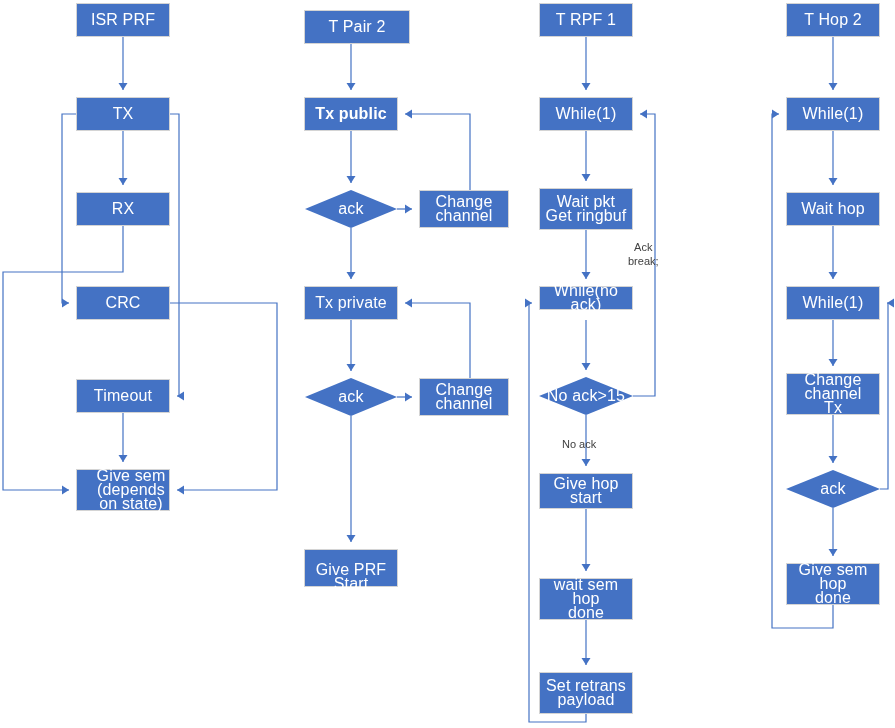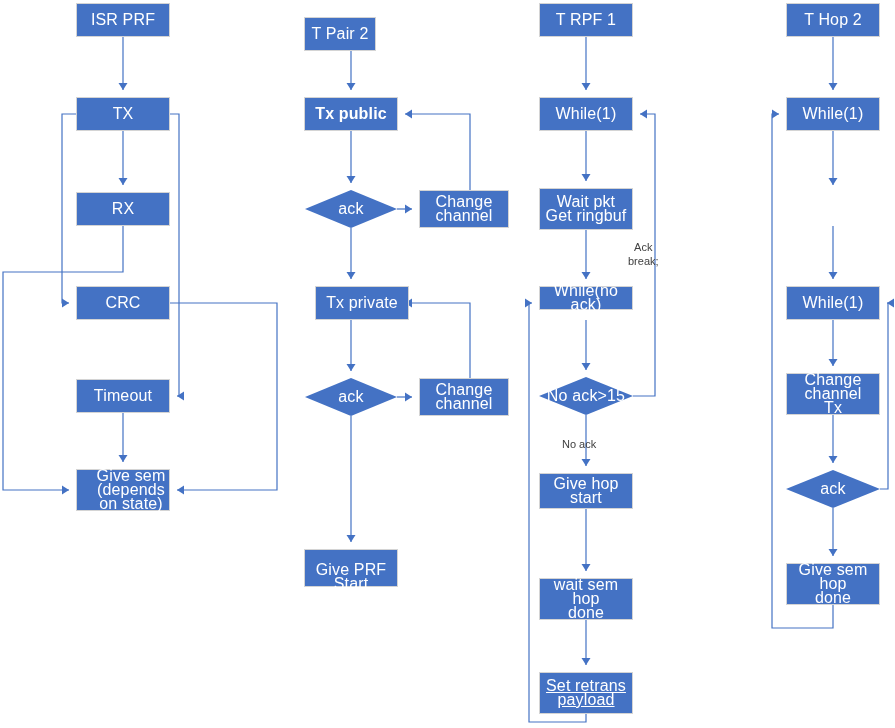--- a/index.html
+++ b/index.html
@@ -149,36 +149,36 @@
     <div class="node box" style="left: 76px; top: 286px; width: 94px; height: 34px;">
       <span style="white-space: pre-line;">CRC</span>
     </div>
     <div class="node box" style="left: 76px; top: 379px; width: 94px; height: 34px;">
       <span style="white-space: pre-line; text-align: right;">Timeout</span>
     </div>
     <div class="node box" style="left: 76px; top: 469px; width: 94px; height: 42px;">
       <span style="white-space: pre-line; padding-left: 16px;">Give sem
 (depends on state)</span>
     </div>
-    <div class="node box" style="left: 304px; top: 17px; width: 72px; height: 34px;">
+    <div class="node box" style="left: 304px; top: 10px; width: 106px; height: 34px;">
       <span style="white-space: pre-line;">T Pair 2</span>
     </div>
     <div class="node box" style="left: 304px; top: 97px; width: 94px; height: 34px; font-weight: bold;">
       <span style="white-space: pre-line;">Tx public</span>
     </div>
     <div class="node diamond" style="left: 305px; top: 190px; width: 92px; height: 38px;">
       <svg class="dia-shape" viewBox="0 0 92 38" preserveAspectRatio="none">
         <polygon points="46,0 92,19 46,38 0,19" fill="#4472c4"></polygon>
       </svg>
       <span class="dia-label">ack</span>
     </div>
     <div class="node box" style="left: 419px; top: 190px; width: 90px; height: 38px;">
       <span style="white-space: pre-line;">Change channel</span>
     </div>
-    <div class="node box" style="left: 304px; top: 286px; width: 94px; height: 34px; margin-left: 11px;">
+    <div class="node box" style="left: 304px; top: 286px; width: 94px; height: 34px;">
       <span style="white-space: pre-line;">Tx private</span>
     </div>
     <div class="node diamond" style="left: 305px; top: 378px; width: 92px; height: 38px;">
       <svg class="dia-shape" viewBox="0 0 92 38" preserveAspectRatio="none">
         <polygon points="46,0 92,19 46,38 0,19" fill="#4472c4"></polygon>
       </svg>
       <span class="dia-label">ack</span>
     </div>
     <div class="node box" style="left: 419px; top: 378px; width: 90px; height: 38px;">
       <span style="white-space: pre-line;">Change channel</span>
@@ -206,28 +206,31 @@
       <span class="dia-label">No ack&gt;15</span>
     </div>
     <div class="node box" style="left: 539px; top: 473px; width: 94px; height: 36px;">
       <span style="white-space: pre-line;">Give hop start</span>
     </div>
     <div class="node box" style="left: 539px; top: 578px; width: 94px; height: 42px;">
       <span style="white-space: pre-line;">wait sem hop
 done</span>
     </div>
     <div class="node box" style="left: 539px; top: 672px; width: 94px; height: 42px;">
-      <span style="white-space: pre-line; text-decoration: underline;">Set retrans
+      <span style="white-space: pre-line;">Set retrans
 payload</span>
     </div>
     <div class="node box" style="left: 786px; top: 3px; width: 94px; height: 34px;">
       <span style="white-space: pre-line;">T Hop 2</span>
     </div>
     <div class="node box" style="left: 786px; top: 97px; width: 94px; height: 34px;">
       <span style="white-space: pre-line;">While(1)</span>
+    </div>
+    <div class="node box" style="left: 786px; top: 192px; width: 94px; height: 34px;">
+      <span style="white-space: pre-line;">Wait hop</span>
     </div>
     <div class="node box" style="left: 786px; top: 286px; width: 94px; height: 34px;">
       <span style="white-space: pre-line;">While(1)</span>
     </div>
     <div class="node box" style="left: 786px; top: 373px; width: 94px; height: 42px;">
       <span style="white-space: pre-line;">Change channel
 Tx</span>
     </div>
     <div class="node diamond" style="left: 786px; top: 470px; width: 94px; height: 38px;">
       <svg class="dia-shape" viewBox="0 0 94 38" preserveAspectRatio="none">

